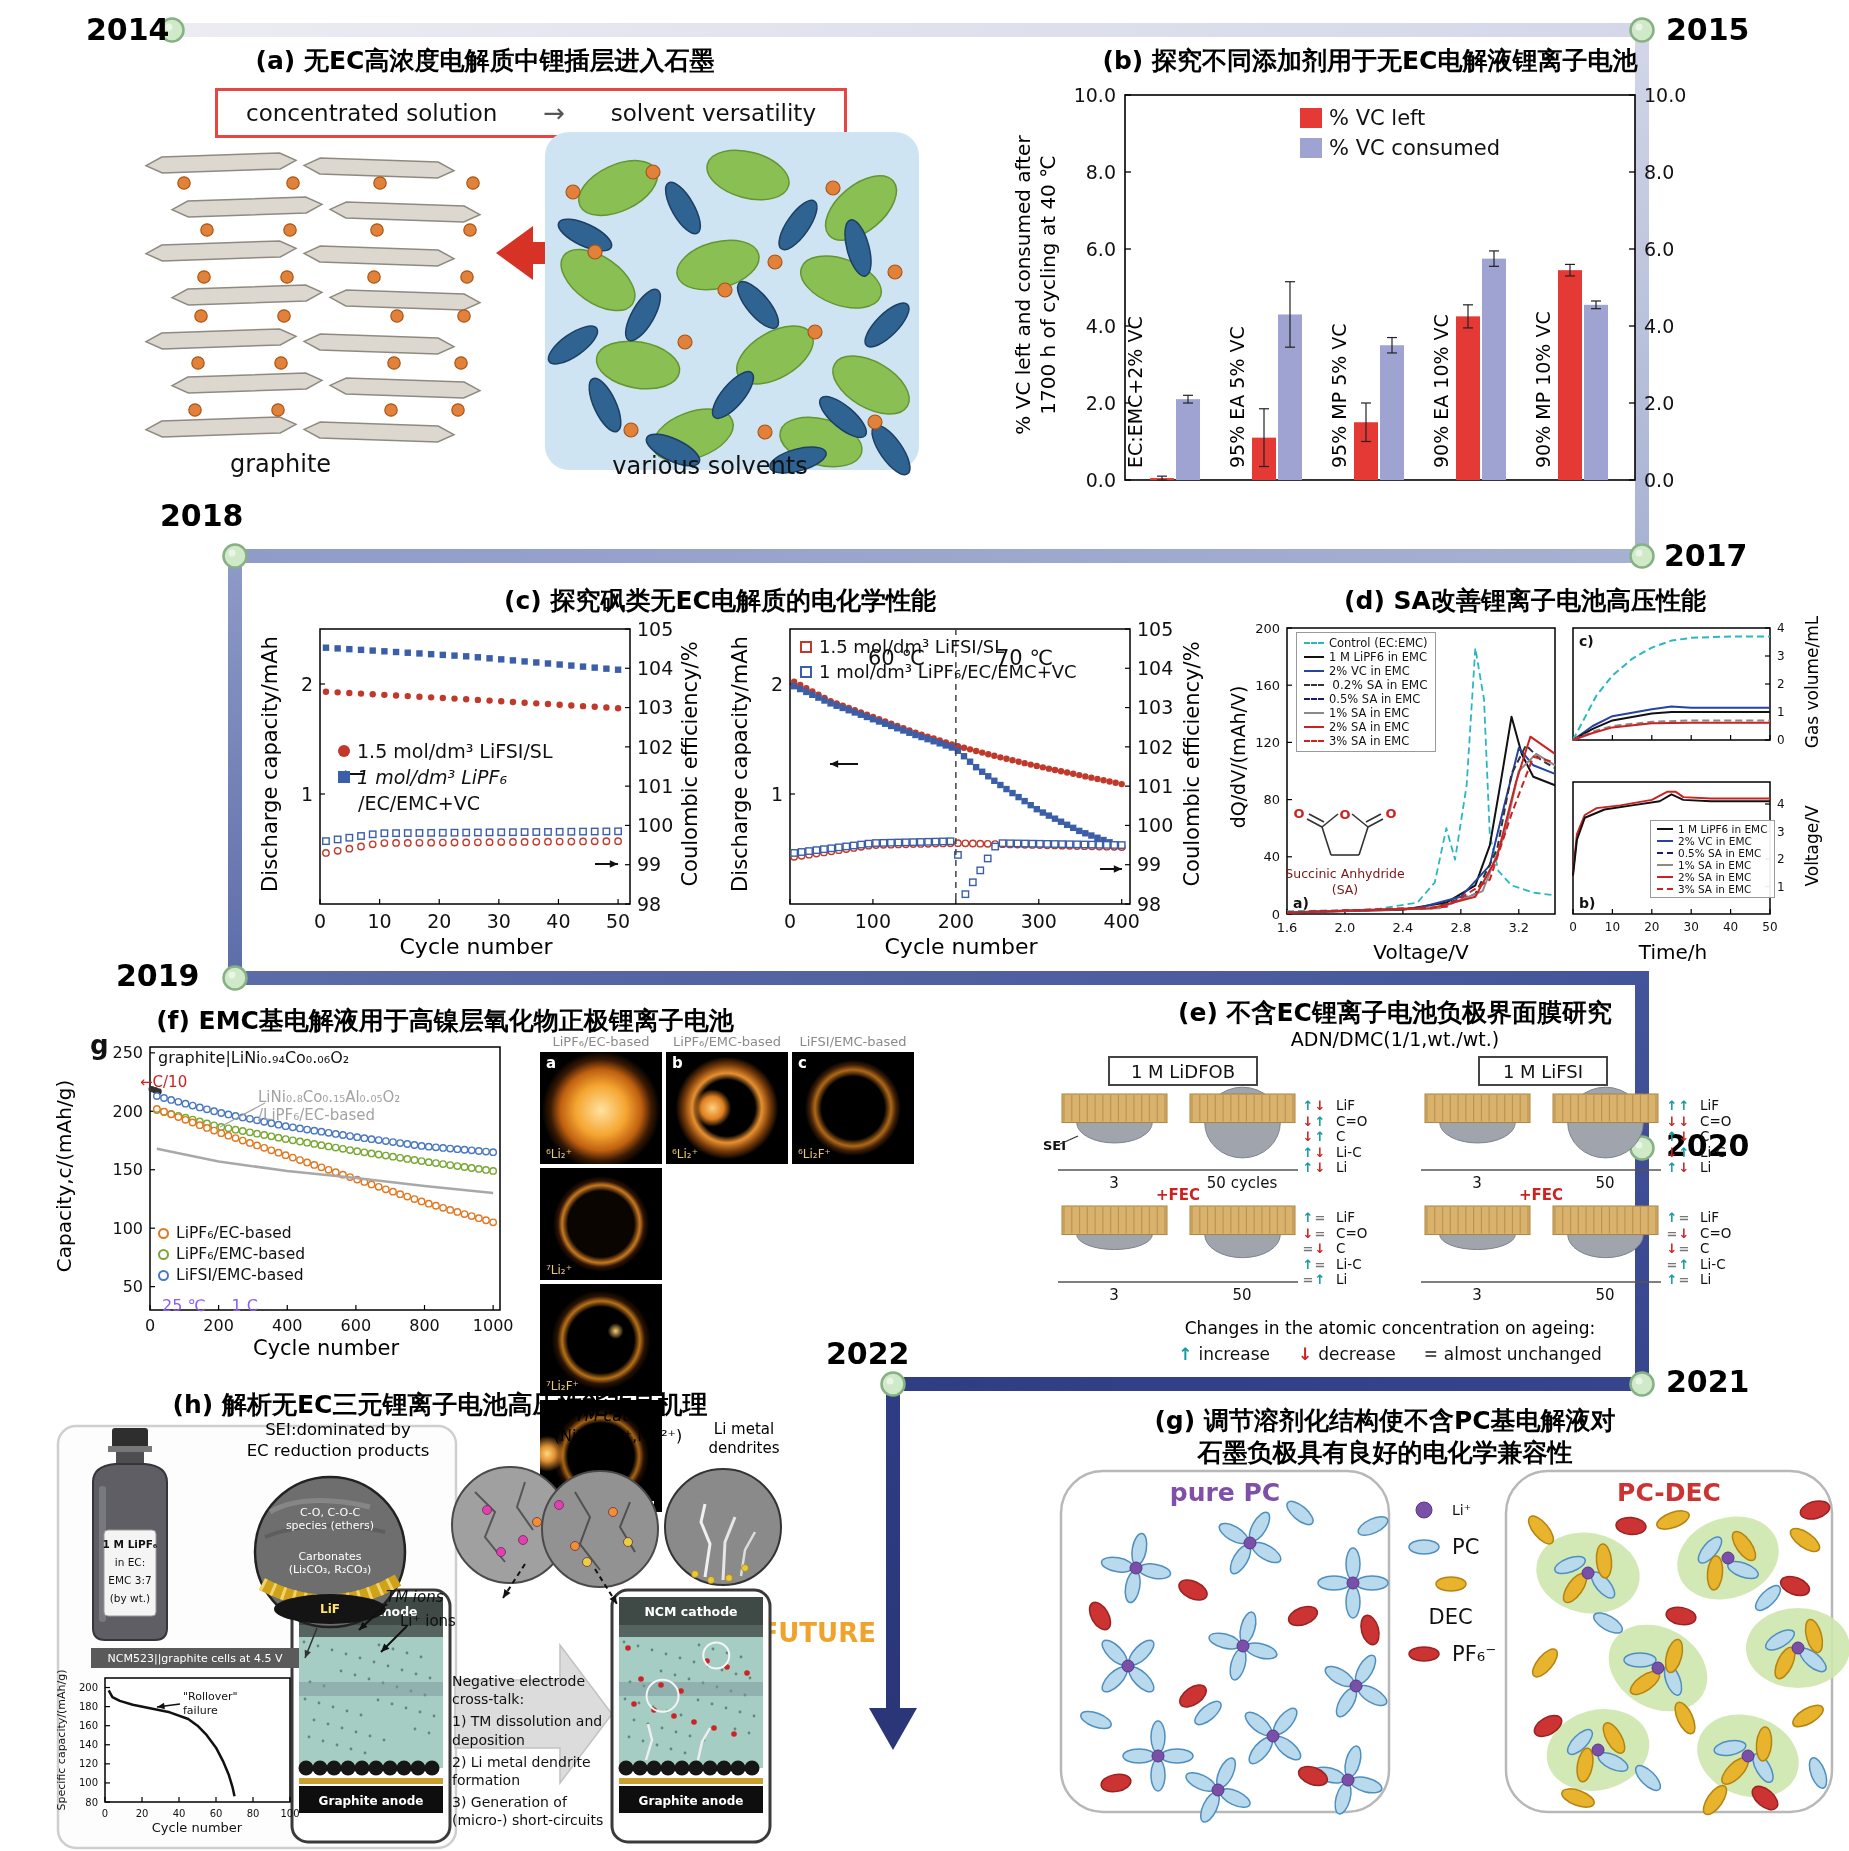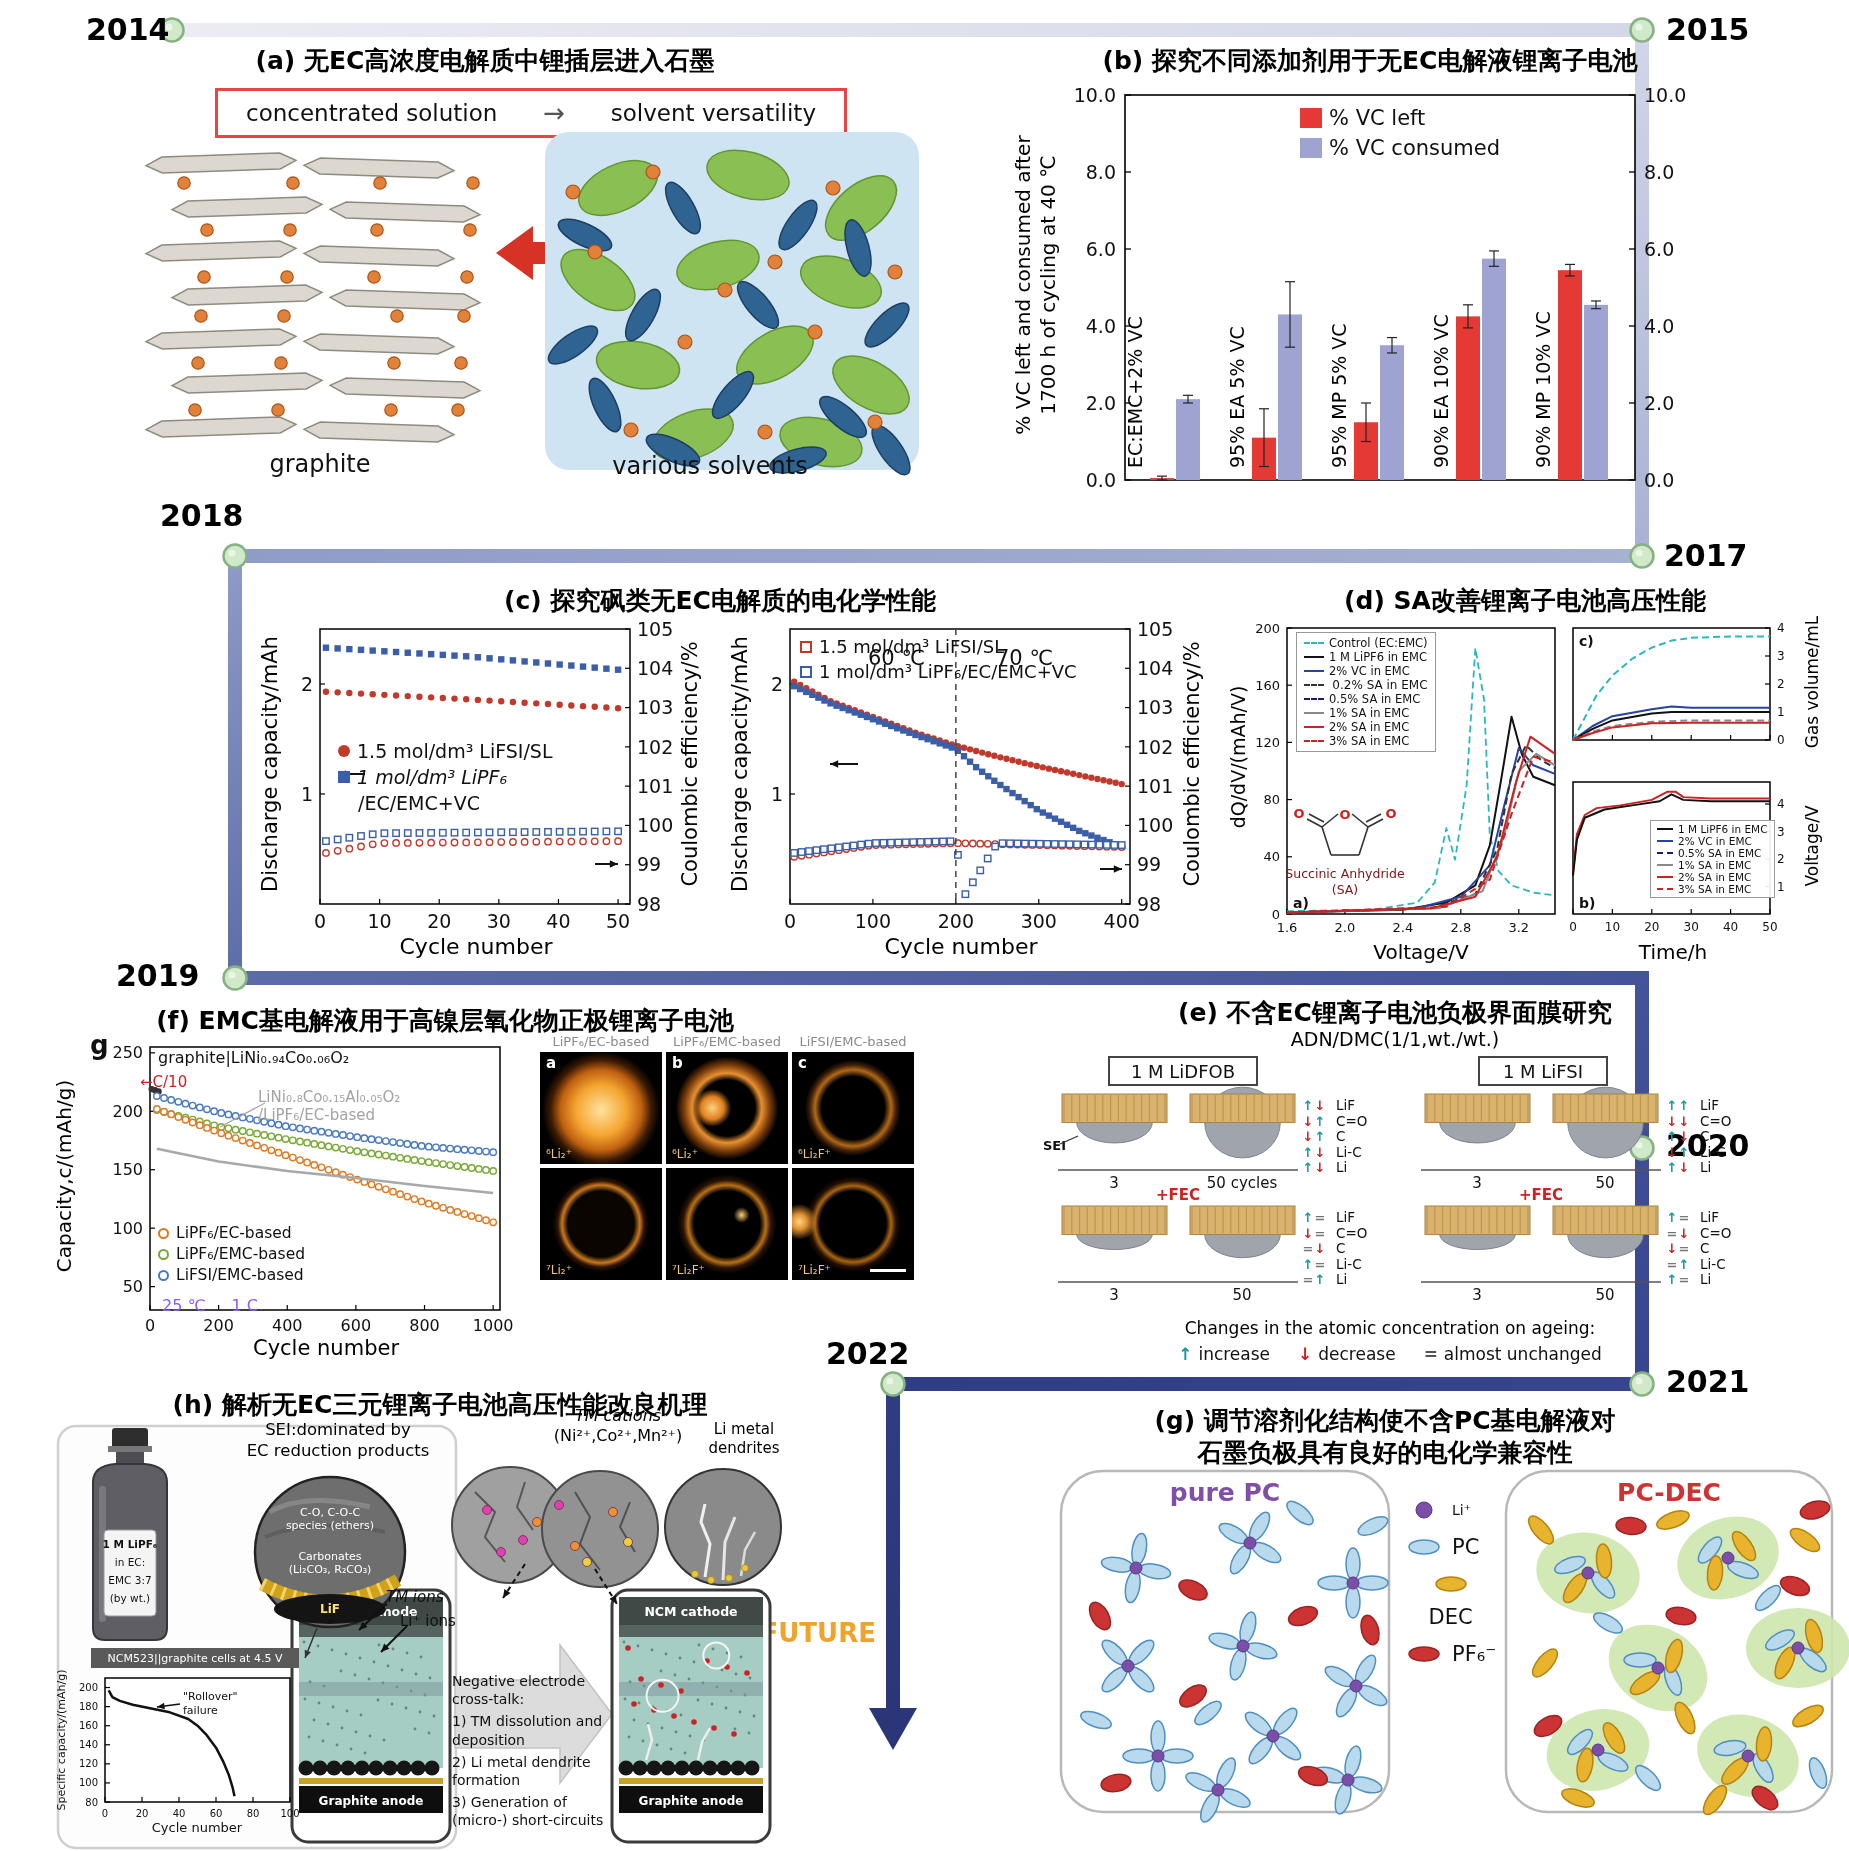--- a/index.html
+++ b/index.html
@@ -173,21 +173,21 @@
       <circle cx="232" cy="132" r="7" fill="#e2813a" stroke="#a85618" stroke-width="1.2"></circle>
       <circle cx="352" cy="142" r="7" fill="#e2813a" stroke="#a85618" stroke-width="1.2"></circle>
       <circle cx="142" cy="212" r="7" fill="#e2813a" stroke="#a85618" stroke-width="1.2"></circle>
       <circle cx="272" cy="202" r="7" fill="#e2813a" stroke="#a85618" stroke-width="1.2"></circle>
       <circle cx="88" cy="300" r="7" fill="#e2813a" stroke="#a85618" stroke-width="1.2"></circle>
       <circle cx="222" cy="302" r="7" fill="#e2813a" stroke="#a85618" stroke-width="1.2"></circle>
       <circle cx="332" cy="292" r="7" fill="#e2813a" stroke="#a85618" stroke-width="1.2"></circle>
       <circle cx="182" cy="160" r="7" fill="#e2813a" stroke="#a85618" stroke-width="1.2"></circle>
       <circle cx="30" cy="62" r="7" fill="#e2813a" stroke="#a85618" stroke-width="1.2"></circle>
     </svg>
-  <div class="abs" style="left:230px;top:450px;width:180px;text-align:center;font-size:24px">graphite</div>
+  <div class="abs" style="left:230px;top:450px;width:180px;font-size:24px">graphite</div>
   <div class="abs" style="left:560px;top:452px;width:300px;text-align:center;font-size:24px">various solvents</div>
 
   <div class="ptitle abs" style="left:1020px;top:44px;width:700px">(b) 探究不同添加剂用于无EC电解液锂离子电池</div>
   <svg id="chart-b" style="left:1040px;top:80px" width="680" height="430">
       <rect x="85" y="15" width="510" height="385" fill="none" stroke="#000" stroke-width="1.6"></rect>
       <line x1="85" y1="400" x2="91" y2="400" stroke="#000" stroke-width="1.3"></line>
       <text x="76" y="406.65" font-size="19" text-anchor="end" fill="#111" font-weight="400">0.0</text>
       <line x1="85" y1="323" x2="91" y2="323" stroke="#000" stroke-width="1.3"></line>
       <text x="76" y="329.65" font-size="19" text-anchor="end" fill="#111" font-weight="400">2.0</text>
       <line x1="85" y1="246" x2="91" y2="246" stroke="#000" stroke-width="1.3"></line>
@@ -1283,21 +1283,21 @@
         </div>
         <div style="position: relative; width: 122px; height: 112px; background: radial-gradient(circle at 38% 50%, rgb(255, 208, 128) 0%, rgb(224, 128, 32) 12%, rgba(0, 0, 0, 0) 20%), radial-gradient(circle, rgba(0, 0, 0, 0) 34%, rgb(232, 144, 48) 42%, rgb(122, 60, 10) 52%, rgb(0, 0, 0) 62%) rgb(0, 0, 0);">
           <span style="position: absolute; top: 2px; left: 6px; color: rgb(255, 255, 255); font-weight: 700; font-size: 15px;">b</span>
           <span style="position: absolute; bottom: 3px; left: 6px; color: rgb(236, 200, 122); font-size: 12px;">⁶Li₂⁺</span>
         </div>
         <div style="position: relative; width: 122px; height: 112px; background: radial-gradient(circle, rgb(0, 0, 0) 38%, rgb(176, 104, 24) 46%, rgb(64, 32, 8) 52%, rgb(0, 0, 0) 58%) rgb(0, 0, 0);">
           <span style="position: absolute; top: 2px; left: 6px; color: rgb(255, 255, 255); font-weight: 700; font-size: 15px;">c</span>
           <span style="position: absolute; bottom: 3px; left: 6px; color: rgb(236, 200, 122); font-size: 12px;">⁶Li₂F⁺</span>
         </div>
       </div>
-      <div style="display: flex; gap: 4px; margin-bottom: 4px;">
+      <div style="display: flex; gap: 4px; margin-bottom: 4px; flex-direction: column;">
         <div style="position: relative; width: 122px; height: 112px; background: radial-gradient(circle, rgb(10, 5, 1) 40%, rgb(200, 120, 32) 47%, rgb(48, 21, 5) 52%, rgb(0, 0, 0) 58%) rgb(0, 0, 0);">
           <span style="position: absolute; bottom: 3px; left: 6px; color: rgb(236, 200, 122); font-size: 12px;">⁷Li₂⁺</span>
         </div>
         <div style="position: relative; width: 122px; height: 112px; background: radial-gradient(circle at 62% 42%, rgb(255, 207, 112) 0%, rgba(0, 0, 0, 0) 8%), radial-gradient(circle, rgb(0, 0, 0) 40%, rgb(184, 112, 24) 47%, rgb(42, 20, 4) 53%, rgb(0, 0, 0) 60%) rgb(0, 0, 0);">
           <span style="position: absolute; bottom: 3px; left: 6px; color: rgb(236, 200, 122); font-size: 12px;">⁷Li₂F⁺</span>
         </div>
         <div style="position: relative; width: 122px; height: 112px; background: radial-gradient(circle at 6% 48%, rgb(255, 216, 128) 0%, rgb(224, 144, 48) 6%, rgba(0, 0, 0, 0) 14%), radial-gradient(circle, rgb(0, 0, 0) 40%, rgb(168, 100, 20) 46%, rgb(36, 16, 3) 52%, rgb(0, 0, 0) 58%) rgb(0, 0, 0);">
           <span style="position: absolute; bottom: 3px; left: 6px; color: rgb(236, 200, 122); font-size: 12px;">⁷Li₂F⁺</span>
           <span style="position: absolute; bottom: 8px; right: 8px; width: 36px; height: 3px; background: rgb(255, 255, 255);"></span>
         </div>

